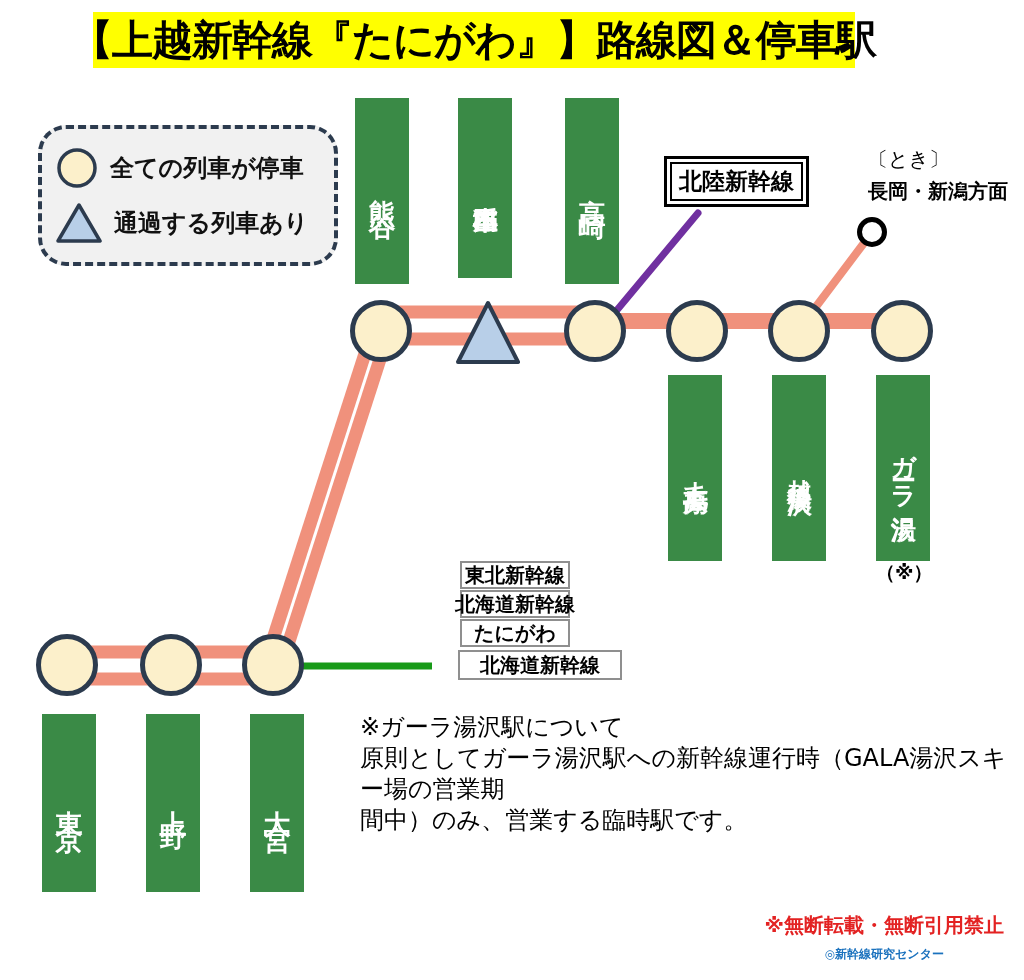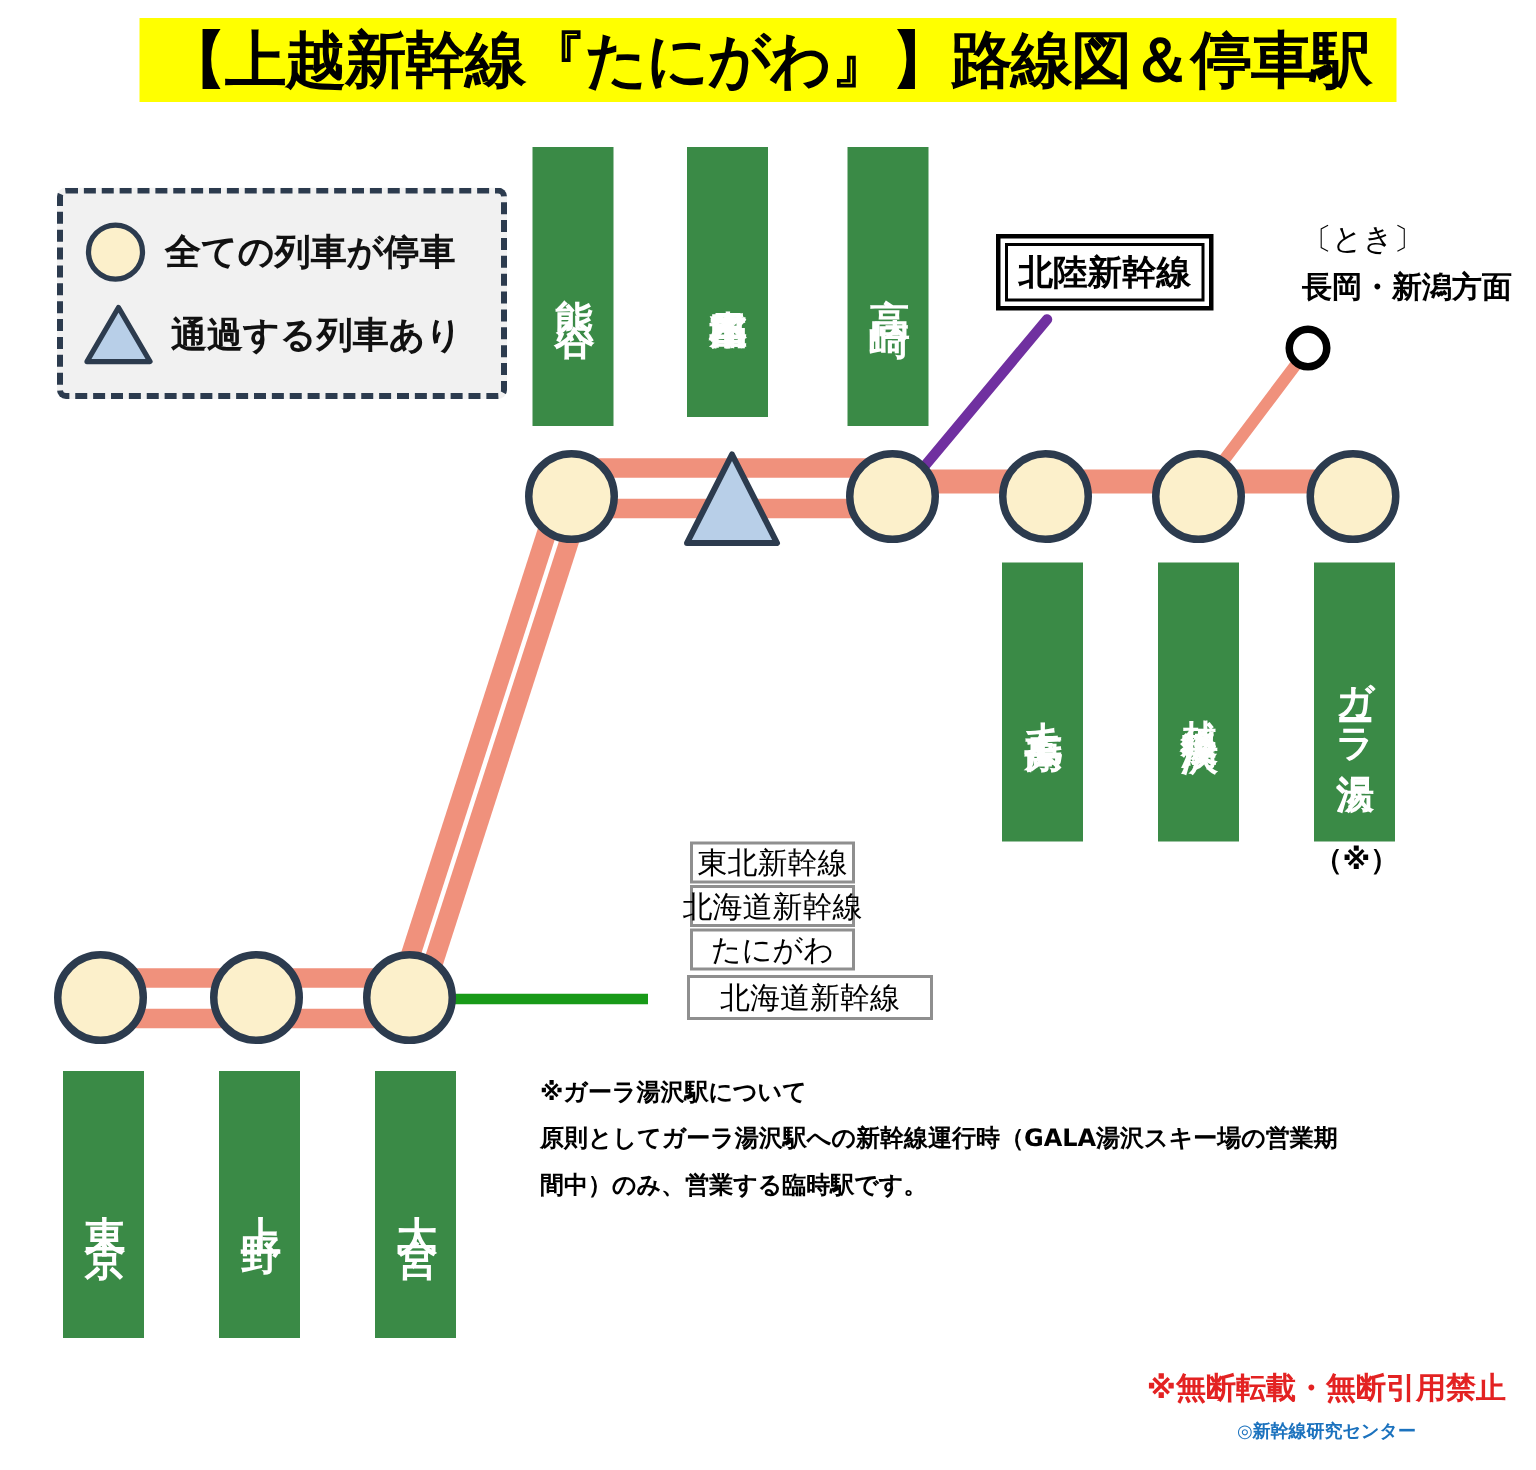--- a/index.html
+++ b/index.html
@@ -3,29 +3,29 @@
 <meta charset="utf-8">
 <style>
   html,body{margin:0;padding:0;}
   body{
     width:1024px;height:980px;position:relative;background:#ffffff;
     font-family:"DejaVu Sans",sans-serif;overflow:hidden;
   }
   .abs{position:absolute;}
   
   .title{
-    left:93px;top:12px;width:838px;height:56px;
+    left:93px;top:12px;width:762px;height:56px;
     background:var(--accent-yellow);color:#000;
     font-size:41px;font-weight:800;letter-spacing:-1px;
     display:flex;align-items:center;justify-content:center;white-space:nowrap;
   }
   
   .legend{
     left:38px;top:125px;width:300px;height:141px;
-    background:#f1f1f1;border:4px dashed var(--node-border);border-radius:6px;
+    background:#f1f1f1;border:4px dashed var(--node-border);border-radius:28px;
     display:flex;flex-direction:column;justify-content:center;gap:13px;
     padding:20px 14px;box-sizing:border-box;
   }
   .legend-row{display:flex;align-items:center;gap:12px;}
   .legend-row .lbl{font-size:24px;font-weight:700;color:#111;white-space:nowrap;}
   
   .map-svg{left:0;top:0;width:1024px;height:980px;}
   
   .station{
     width:54px;background:var(--station-green);
@@ -41,28 +41,28 @@
   .gala-mark{
     left:876px;top:560px;width:54px;text-align:center;
     font-size:19px;font-weight:700;color:#000;
   }
   
   .hokuriku-outer{left:664px;top:156px;border:3px solid #000;background:#fff;padding:3px;}
   .hokuriku-inner{border:2px solid #000;padding:2px 7px;font-size:23px;font-weight:700;color:#000;white-space:nowrap;}
   
   .line-label{
     background:#fff;border:2px solid #8f8f8f;box-sizing:border-box;
-    font-size:20px;font-weight:400;color:#000;
+    font-size:20px;font-weight:700;color:#000;
     display:flex;align-items:center;justify-content:center;white-space:nowrap;
   }
   
   .toki-1{left:868px;top:146px;font-size:20px;font-weight:400;color:#000;white-space:nowrap;}
   .toki-2{left:868px;top:178px;font-size:20px;font-weight:700;color:#000;white-space:nowrap;}
   
-  .note{left:360px;top:712px;width:660px;font-size:16px;font-weight:700;color:#000;line-height:31px;}
+  .note{left:360px;top:712px;width:660px;font-size:24px;font-weight:400;color:#000;line-height:31px;}
   
   .footer{right:20px;top:911px;text-align:center;line-height:29px;white-space:nowrap;}
   .footer .red{color:var(--warning-red);font-size:20px;font-weight:700;}
   .footer .blue{color:var(--copyright-blue);font-size:12px;font-weight:700;}
 </style>
 </head>
 <body>
 
 <svg class="abs map-svg" viewBox="0 0 1024 980">
 

